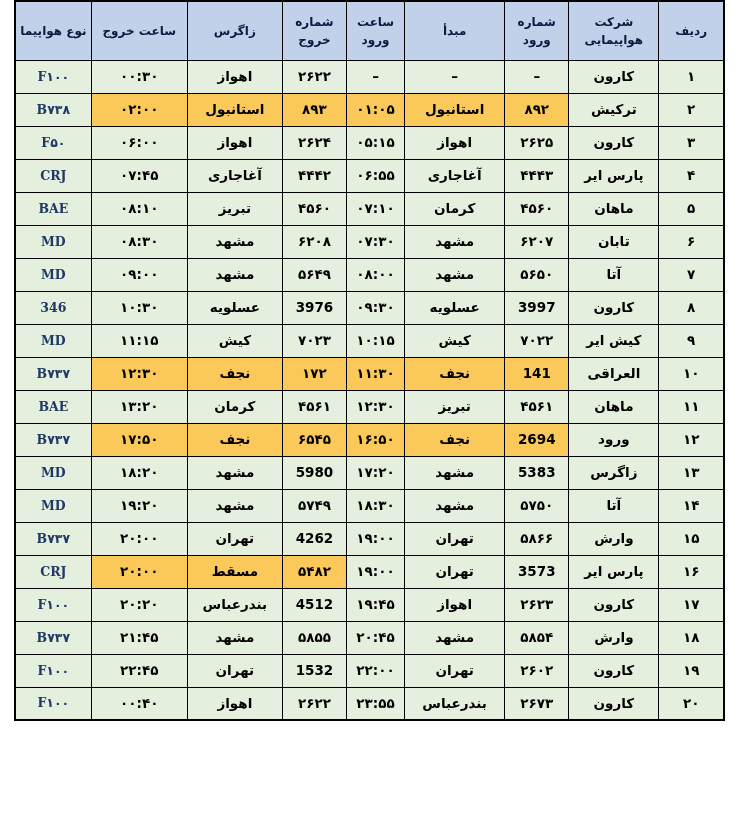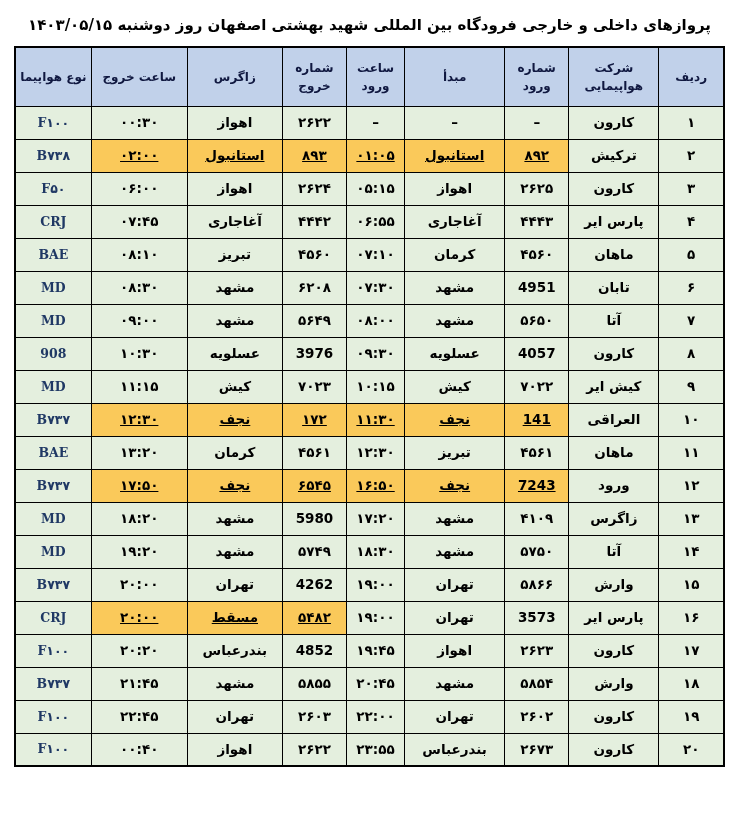--- a/index.html
+++ b/index.html
@@ -53,37 +53,35 @@
   tbody td{
     background:var(--cell-bg);
     color:#000000;
     font-weight:bold;
     font-size:13.5px;
     height:33px;
     line-height:1.1;
   }
   tbody td.hl{
     background:var(--hl-bg);
-    text-decoration:underline;
   }
   tbody td.aircraft{
     font-family:"DejaVu Serif","DejaVu Sans",serif;
     color:var(--aircraft-text);
     font-size:12.5px;
     margin-left:46px;
   }
   tbody td.rownum{
     font-size:13.5px;
   }
 </style>
 </head>
 <body>
 
 <div class="page">
-  <h1 class="page-title">پروازهای داخلی و خارجی فرودگاه بین المللی شهید بهشتی اصفهان روز دوشنبه ۱۴۰۳/۰۵/۱۵</h1>
 
   <table class="flights">
     <colgroup>
       <col style="width:65px">
       <col style="width:90px">
       <col style="width:64px">
       <col style="width:100px">
       <col style="width:58px">
       <col style="width:64px">
       <col style="width:95px">
@@ -155,21 +153,21 @@
           <td>کرمان</td>
           <td>۰۷:۱۰</td>
           <td>۴۵۶۰</td>
           <td>تبریز</td>
           <td>۰۸:۱۰</td>
           <td class="aircraft">BAE</td>
         </tr>
         <tr>
           <td class="rownum">۶</td>
           <td>تابان</td>
-          <td>4951</td>
+          <td>۶۲۰۷</td>
           <td>مشهد</td>
           <td>۰۷:۳۰</td>
           <td>۶۲۰۸</td>
           <td>مشهد</td>
           <td>۰۸:۳۰</td>
           <td class="aircraft">MD</td>
         </tr>
         <tr>
           <td class="rownum">۷</td>
           <td>آتا</td>
@@ -177,27 +175,27 @@
           <td>مشهد</td>
           <td>۰۸:۰۰</td>
           <td>۵۶۴۹</td>
           <td>مشهد</td>
           <td>۰۹:۰۰</td>
           <td class="aircraft">MD</td>
         </tr>
         <tr>
           <td class="rownum">۸</td>
           <td>کارون</td>
-          <td>4057</td>
+          <td>3997</td>
           <td>عسلویه</td>
           <td>۰۹:۳۰</td>
           <td>3976</td>
           <td>عسلویه</td>
           <td>۱۰:۳۰</td>
-          <td class="aircraft">908</td>
+          <td class="aircraft">346</td>
         </tr>
         <tr>
           <td class="rownum">۹</td>
           <td>کیش ایر</td>
           <td>۷۰۲۲</td>
           <td>کیش</td>
           <td>۱۰:۱۵</td>
           <td>۷۰۲۳</td>
           <td>کیش</td>
           <td>۱۱:۱۵</td>
@@ -221,32 +219,32 @@
           <td>تبریز</td>
           <td>۱۲:۳۰</td>
           <td>۴۵۶۱</td>
           <td>کرمان</td>
           <td>۱۳:۲۰</td>
           <td class="aircraft">BAE</td>
         </tr>
         <tr>
           <td class="rownum">۱۲</td>
           <td>ورود</td>
-          <td class="hl">7243</td>
+          <td class="hl">2694</td>
           <td class="hl">نجف</td>
           <td class="hl">۱۶:۵۰</td>
           <td class="hl">۶۵۴۵</td>
           <td class="hl">نجف</td>
           <td class="hl">۱۷:۵۰</td>
           <td class="aircraft">B۷۳۷</td>
         </tr>
         <tr>
           <td class="rownum">۱۳</td>
           <td>زاگرس</td>
-          <td>۴۱۰۹</td>
+          <td>5383</td>
           <td>مشهد</td>
           <td>۱۷:۲۰</td>
           <td>5980</td>
           <td>مشهد</td>
           <td>۱۸:۲۰</td>
           <td class="aircraft">MD</td>
         </tr>
         <tr>
           <td class="rownum">۱۴</td>
           <td>آتا</td>
@@ -279,21 +277,21 @@
           <td class="hl">مسقط</td>
           <td class="hl">۲۰:۰۰</td>
           <td class="aircraft">CRJ</td>
         </tr>
         <tr>
           <td class="rownum">۱۷</td>
           <td>کارون</td>
           <td>۲۶۲۳</td>
           <td>اهواز</td>
           <td>۱۹:۴۵</td>
-          <td>4852</td>
+          <td>4512</td>
           <td>بندرعباس</td>
           <td>۲۰:۲۰</td>
           <td class="aircraft">F۱۰۰</td>
         </tr>
         <tr>
           <td class="rownum">۱۸</td>
           <td>وارش</td>
           <td>۵۸۵۴</td>
           <td>مشهد</td>
           <td>۲۰:۴۵</td>
@@ -301,21 +299,21 @@
           <td>مشهد</td>
           <td>۲۱:۴۵</td>
           <td class="aircraft">B۷۳۷</td>
         </tr>
         <tr>
           <td class="rownum">۱۹</td>
           <td>کارون</td>
           <td>۲۶۰۲</td>
           <td>تهران</td>
           <td>۲۲:۰۰</td>
-          <td>۲۶۰۳</td>
+          <td>1532</td>
           <td>تهران</td>
           <td>۲۲:۴۵</td>
           <td class="aircraft">F۱۰۰</td>
         </tr>
         <tr>
           <td class="rownum">۲۰</td>
           <td>کارون</td>
           <td>۲۶۷۳</td>
           <td>بندرعباس</td>
           <td>۲۳:۵۵</td>

